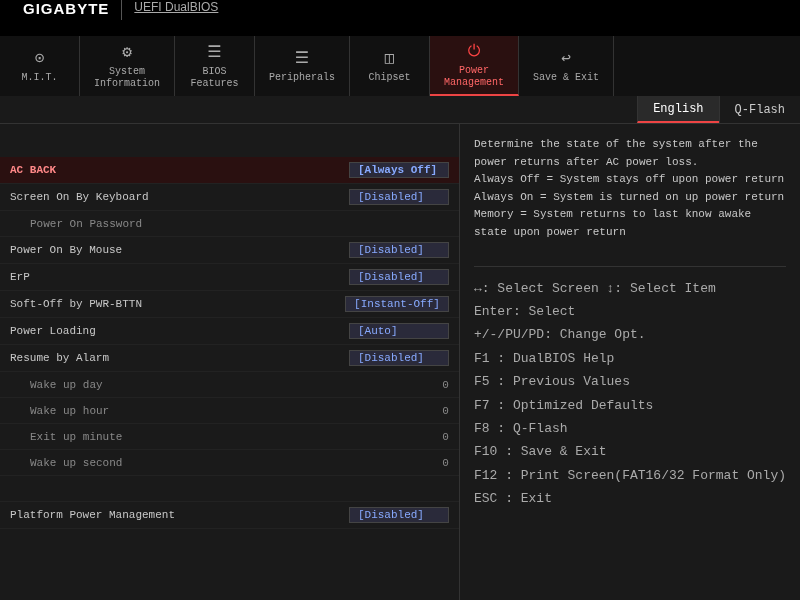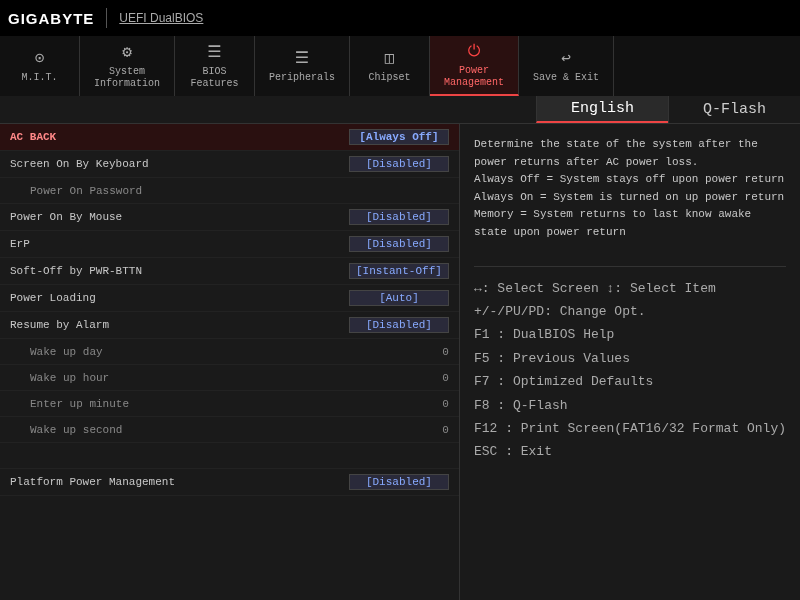--- a/index.html
+++ b/index.html
@@ -60,24 +60,24 @@
     
     .sub-header {
       display: flex;
       justify-content: flex-end;
       background: #1a1a1a;
       border-bottom: 1px solid #333;
       height: 28px;
       align-items: stretch;
     }
     .sub-tab {
-      padding: 0 34px;
+      padding: 0 15px;
       display: flex;
       align-items: center;
-      font-size: 15px;
+      font-size: 12px;
       cursor: pointer;
       color: #ccc;
       border-left: 1px solid #333;
     }
     .sub-tab.active {
       background: #2a2a2a;
       color: #fff;
       border-bottom: 2px solid #e44;
     }
 
@@ -100,41 +100,42 @@
       border-bottom: 1px solid #222;
       min-height: 26px;
     }
     .setting-row.highlight {
       background: #3a2020;
     }
     .setting-row.section-header {
       background: #2a1010;
       color: #ff8888;
       font-weight: bold;
+      margin-top: 33px;
     }
     .setting-name {
       flex: 1;
       color: #c8c8c8;
       font-size: 11px;
     }
     .setting-name.sub {
       padding-left: 20px;
       color: #888;
     }
     .setting-name.header-text {
       color: #ff8888;
       font-size: 11px;
     }
     .setting-value {
       background: #2a2a3a;
       color: #88aaff;
-      padding: 1px 0;
+      padding: 1px 8px;
       font-size: 11px;
       min-width: 100px;
-      text-align: center;
+      text-align: left;
       border: 1px solid #444;
     }
     .setting-value-plain {
       color: #888;
       font-size: 11px;
       min-width: 100px;
       text-align: right;
     }
 
     
@@ -160,24 +161,24 @@
       color: #aaa;
       line-height: 1.8;
     }
     .shortcut-list div {
       white-space: nowrap;
     }
 
     
     .header-bar {
       display: flex;
-      align-items: center;
+      align-items: flex-start;
       background: #000;
       height: 36px;
-      padding: 0 8px;
+      padding: 0 23px;
     }
     .gigabyte-text {
       color: #fff;
       font-weight: 900;
       font-size: 15px;
       font-family: Arial, sans-serif;
       letter-spacing: 1px;
     }
     .separator-line {
       width: 1px;
@@ -288,21 +289,21 @@
       <span class="setting-name sub">Wake up day</span>
       <span class="setting-value-plain">0</span>
     </div>
 
     <div class="setting-row">
       <span class="setting-name sub">Wake up hour</span>
       <span class="setting-value-plain">0</span>
     </div>
 
     <div class="setting-row">
-      <span class="setting-name sub">Enter up minute</span>
+      <span class="setting-name sub">Exit up minute</span>
       <span class="setting-value-plain">0</span>
     </div>
 
     <div class="setting-row">
       <span class="setting-name sub">Wake up second</span>
       <span class="setting-value-plain">0</span>
     </div>
 
     <div class="setting-row" style="height:20px; border-bottom:1px solid #222;">
     </div>
@@ -319,23 +320,25 @@
       Determine the state of  the system after the power returns after AC power loss.<br>
       Always Off = System stays off upon power return<br>
       Always On = System is turned on up power return<br>
       Memory = System returns to last know awake state upon power return
     </div>
 
     <div class="divider"></div>
 
     <div class="shortcut-list">
       <div>↔: Select Screen  ↕: Select Item</div>
+      <div>Enter: Select</div>
       <div>+/-/PU/PD: Change Opt.</div>
       <div>F1  : DualBIOS Help</div>
       <div>F5  : Previous Values</div>
       <div>F7  : Optimized Defaults</div>
       <div>F8  : Q-Flash</div>
+      <div>F10 : Save &amp; Exit</div>
       <div>F12 : Print Screen(FAT16/32 Format Only)</div>
       <div>ESC : Exit</div>
     </div>
   </div>
 
 </div>
 
 </body></html>

